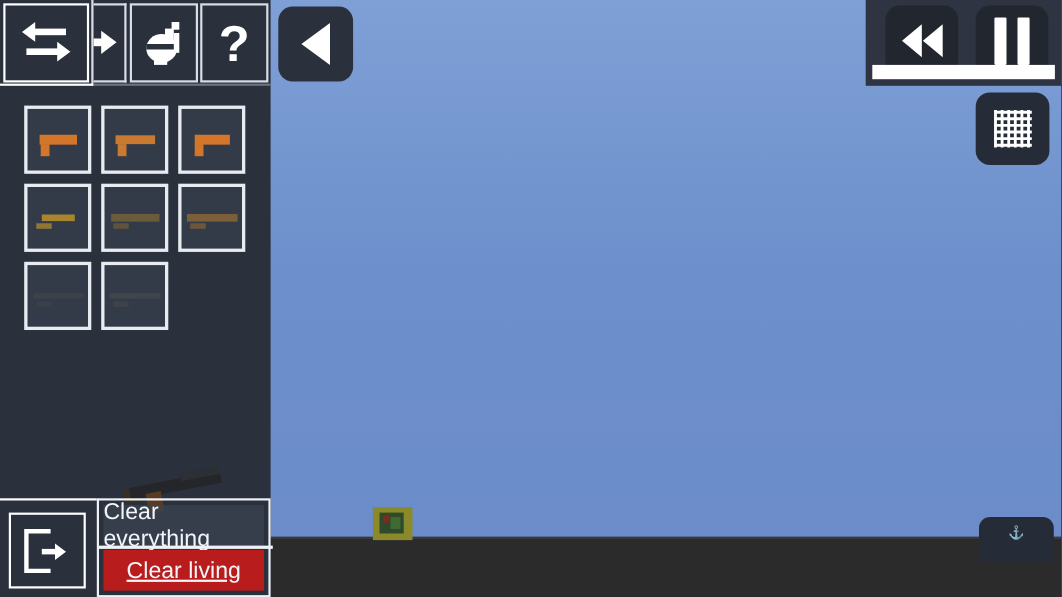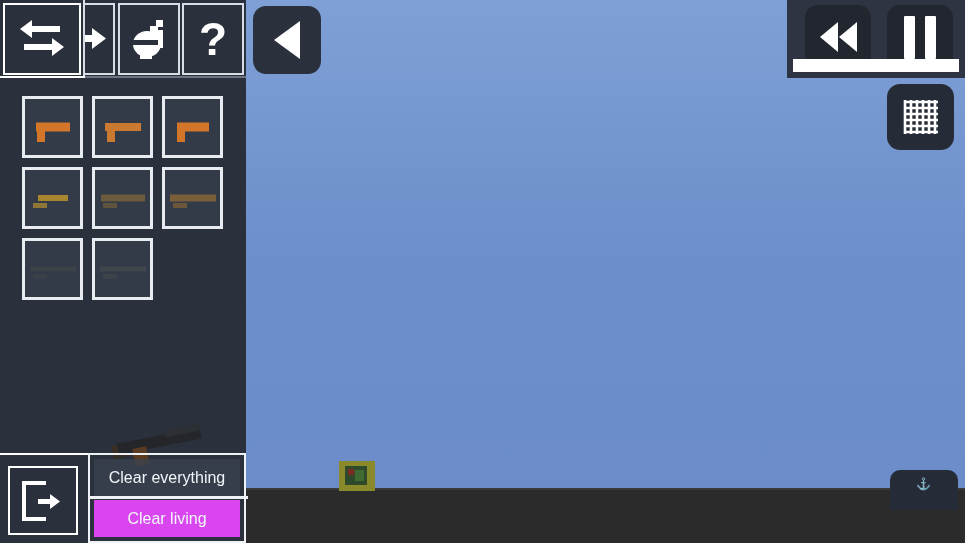--- a/index.html
+++ b/index.html
@@ -199,28 +199,28 @@
     cursor:pointer;
   }
   #clear-buttons {
     position:absolute; left:88px; top:453px; width:158px; height:90px;
     border:2px solid #eef1f5;
     background:transparent;
   }
   .clear-btn {
     position:absolute; left:4px; width:146px; height:37px;
     display:flex; align-items:center; justify-content:center;
-    color:#f2f5f9; font-size:16px;
+    color:#f2f5f9; font-size:21px;
     cursor:pointer;
   }
   #clear-everything-button {
     top:4px; background:rgba(58,66,80,0.78);
   }
   #clear-living-button {
-    top:45px; background:#d946ef;
+    top:45px; background:#b91c1c;text-decoration:underline;
   }
   #clear-sep {
     position:absolute; left:0; top:41px; width:158px; height:3px; background:#eef1f5;
   }
 </style>
 </head>
 <body>
 
 <div id="game-world">
   <div id="ground"></div>

